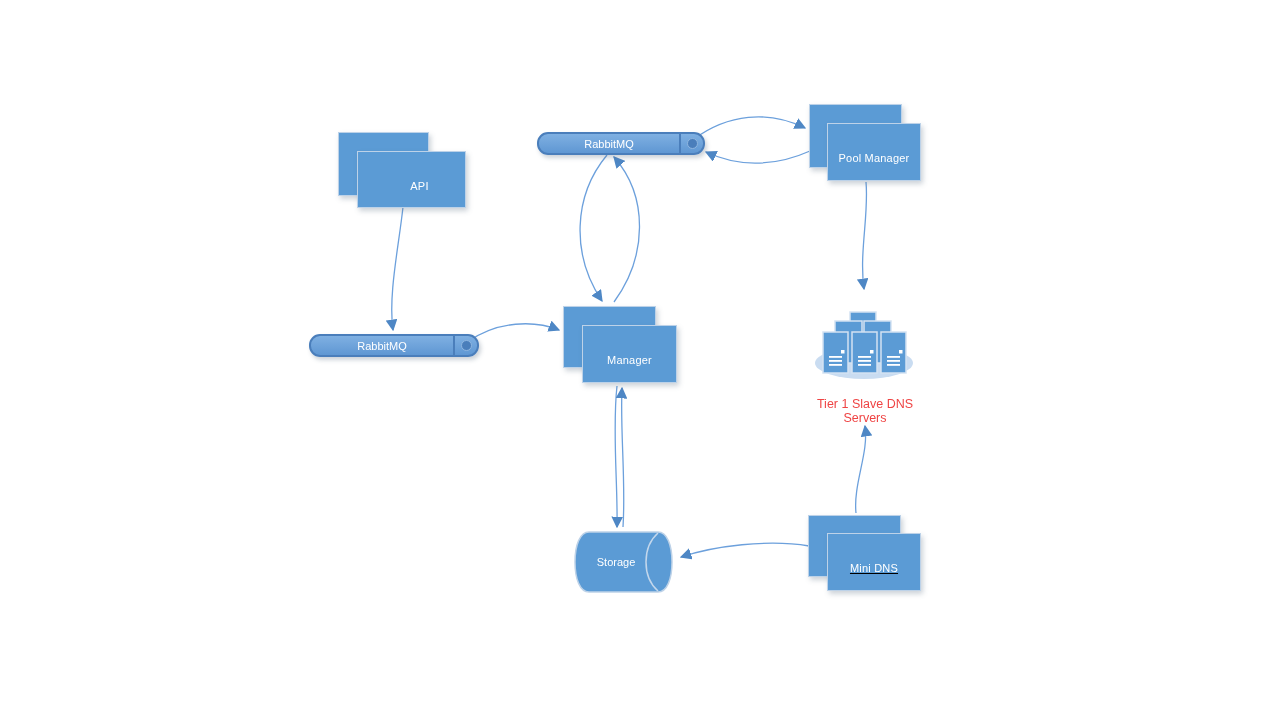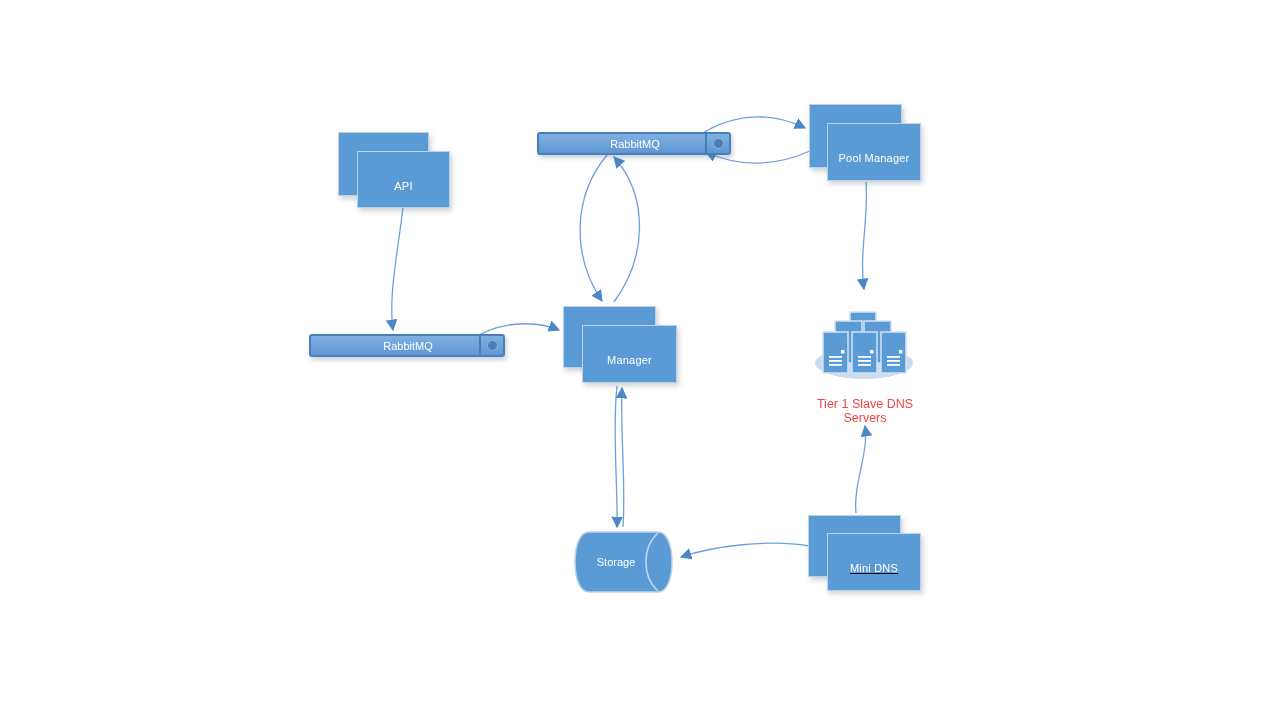--- a/index.html
+++ b/index.html
@@ -11,23 +11,23 @@
   .node{position:absolute;}
   .rect{
     position:absolute;background:#5B9BD5;border:1.5px solid #BDD2E8;
     box-shadow:2px 3px 5px rgba(90,110,130,0.30);
     display:flex;align-items:center;justify-content:center;
   }
   .rect .lbl{color:#ffffff;font-size:11px;letter-spacing:0.2px;margin-top:12px;}
   .mq-bar{
     position:absolute;height:19px;
     background:linear-gradient(#7fb0e2,#5f97d3);
-    border:2px solid #4A7EBB;border-radius:3px;
+    border:2px solid #4A7EBB;border-radius:11px;
     box-shadow:2px 3px 4px rgba(90,110,130,0.30);
-    display:flex;align-items:stretch;padding-left:26px;
+    display:flex;align-items:stretch;
   }
   .mq-label-wrap{flex:1;display:flex;align-items:center;justify-content:center;}
   .mq-label{color:#ffffff;font-size:11px;}
   .mq-cell{
     width:22px;border-left:2px solid #4A7EBB;
     display:flex;align-items:center;justify-content:center;
   }
   .mq-dot{
     width:9px;height:9px;border-radius:50%;
     background:#4A7EBB;border:1px solid #8fb6e0;
@@ -98,21 +98,21 @@
       <path d="M866,182 C869,215 859,252 864,289" marker-end="url(#arw)"></path>
       <path d="M617,386 C612,430 618,485 617,527" marker-end="url(#arw)"></path>
       <path d="M623,527 C626,482 620,430 622,388" marker-end="url(#arw)"></path>
       <path d="M809,546 C768,539 714,546 681,557" marker-end="url(#arw)"></path>
       <path d="M856,513 C853,484 869,453 865,426" marker-end="url(#arw)"></path>
     </g>
   </svg>
 
   <div class="node">
     <div class="rect" style="left:338px;top:132px;width:89px;height:62px;"></div>
-    <div class="rect" style="left:357px;top:151px;width:91px;height:55px;">
+    <div class="rect" style="left:357px;top:151px;width:91px;height:55px;padding-left:16px;">
       <span class="lbl">API</span>
     </div>
   </div>
 
   <div class="node">
     <div class="rect" style="left:809px;top:104px;width:91px;height:62px;"></div>
     <div class="rect" style="left:827px;top:123px;width:92px;height:56px;">
       <span class="lbl">Pool Manager</span>
     </div>
   </div>

